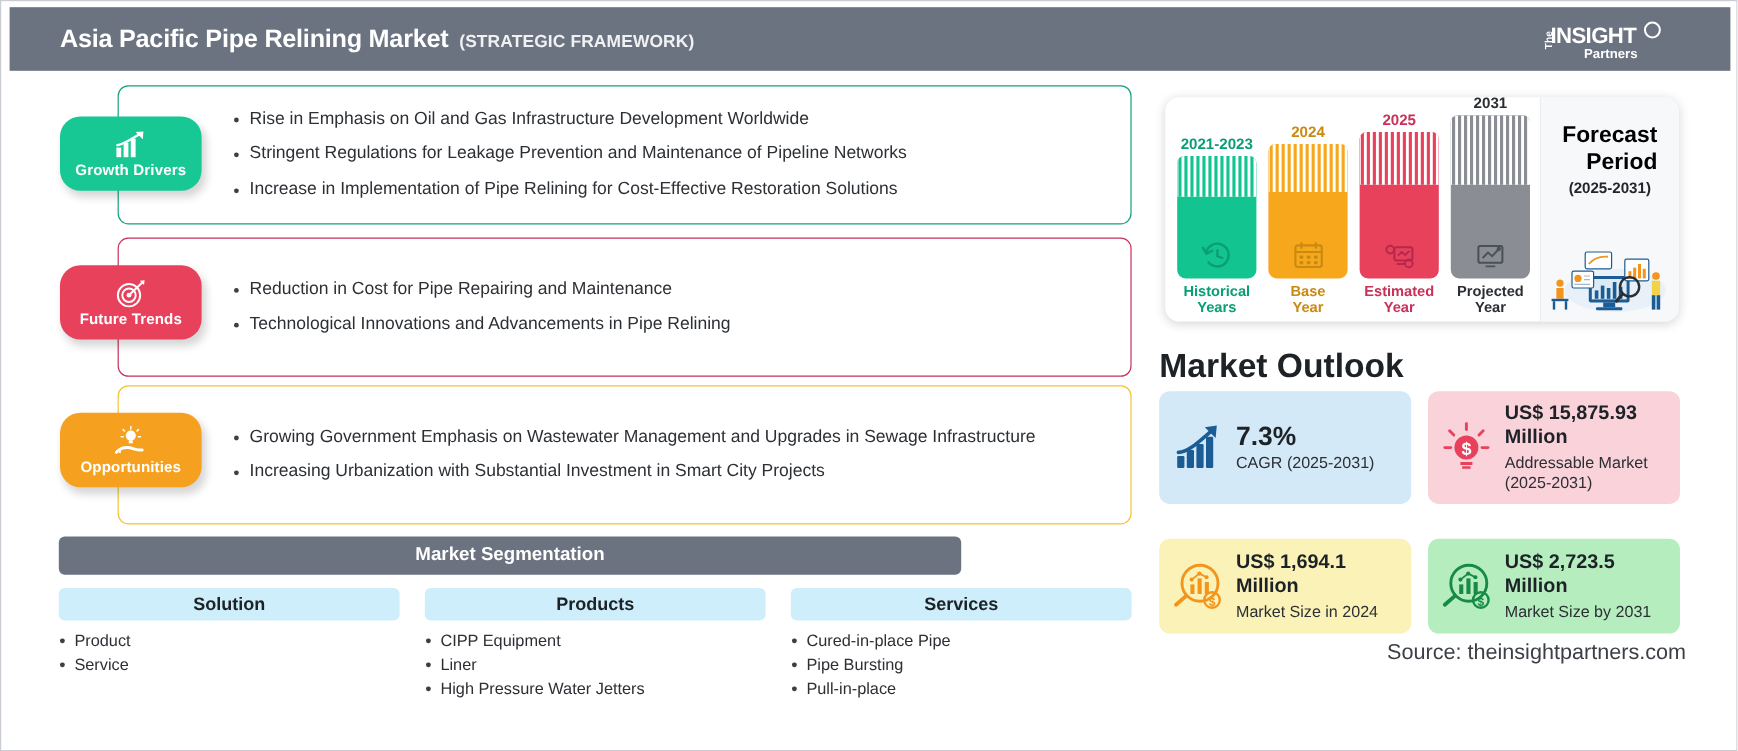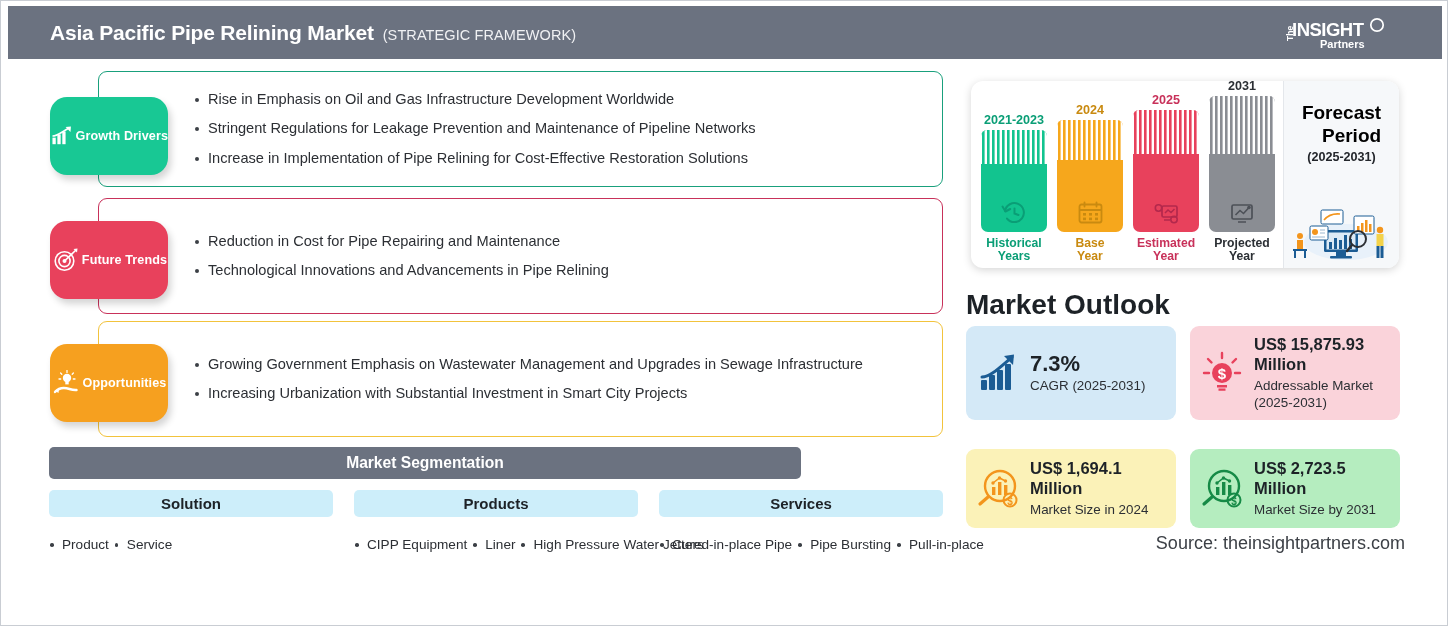--- a/index.html
+++ b/index.html
@@ -23,21 +23,21 @@
     background: #6b7280;
     display: flex; align-items: center;
     padding: 0 18px 0 42px;
   }
   #header-titles { display: flex; align-items: baseline; gap: 9px; }
   .hdr-main {
     color: #ffffff; font-size: 21px; font-weight: bold;
     letter-spacing: -0.2px; white-space: nowrap;
   }
   .hdr-sub {
-    color: #f0f1f3; font-size: 14.5px; font-weight: normal;
+    color: #f0f1f3; font-size: 14.5px; font-weight: bold;
     letter-spacing: 0.1px; white-space: nowrap;
   }
   #logo {
     position: absolute; right: 46px; top: 9px;
     width: 120px; height: 38px;
   }
 
   
   #left-col { position: absolute; left: 0; top: 58px; width: 960px; height: 565px; }
 
@@ -68,23 +68,23 @@
   .bullet::before {
     content: "";
     position: absolute; left: 0; top: 7px;
     width: 4px; height: 4px; border-radius: 50%;
     background: #3c4046;
   }
 
   
   .badge {
     position: absolute;
-    width: 118px; height: 78px;
+    width: 118px; height: 62px;
     border-radius: 17px;
-    display: flex; flex-direction: row;
+    display: flex; flex-direction: column;
     align-items: center; justify-content: center;
     gap: 1px;
     box-shadow: 3px 5px 7px rgba(0,0,0,0.17);
     z-index: 5;
   }
   .badge-label {
     color: #ffffff; font-size: 12.6px; font-weight: bold;
     letter-spacing: 0.1px; white-space: nowrap;
   }
   .badge-icon { width: 30px; height: 26px; display:block; }
@@ -106,21 +106,21 @@
   .seg-col.c0 { left: 48px;  width: 284px; }
   .seg-col.c1 { left: 353px; width: 284px; }
   .seg-col.c2 { left: 658px; width: 284px; }
   .seg-head {
     width: 100%; height: 27px;
     background: #cdeefa;
     border-radius: 5px;
     display: flex; align-items: center; justify-content: center;
   }
   .seg-head-label { font-size: 15px; font-weight: bold; color: #1d2227; }
-  .seg-items { margin-top: 20px; display: flex; gap: 5px; }
+  .seg-items { margin-top: 9px; display: flex; flex-direction: column; gap: 5px; }
   .seg-item {
     position: relative; padding-left: 13px;
     font-size: 13.6px; color: #2c2f34; white-space: nowrap;
   }
   .seg-item::before {
     content: ""; position: absolute; left: 1px; top: 6px;
     width: 3.5px; height: 3.5px; border-radius: 50%; background: #3c4046;
   }
 
   

